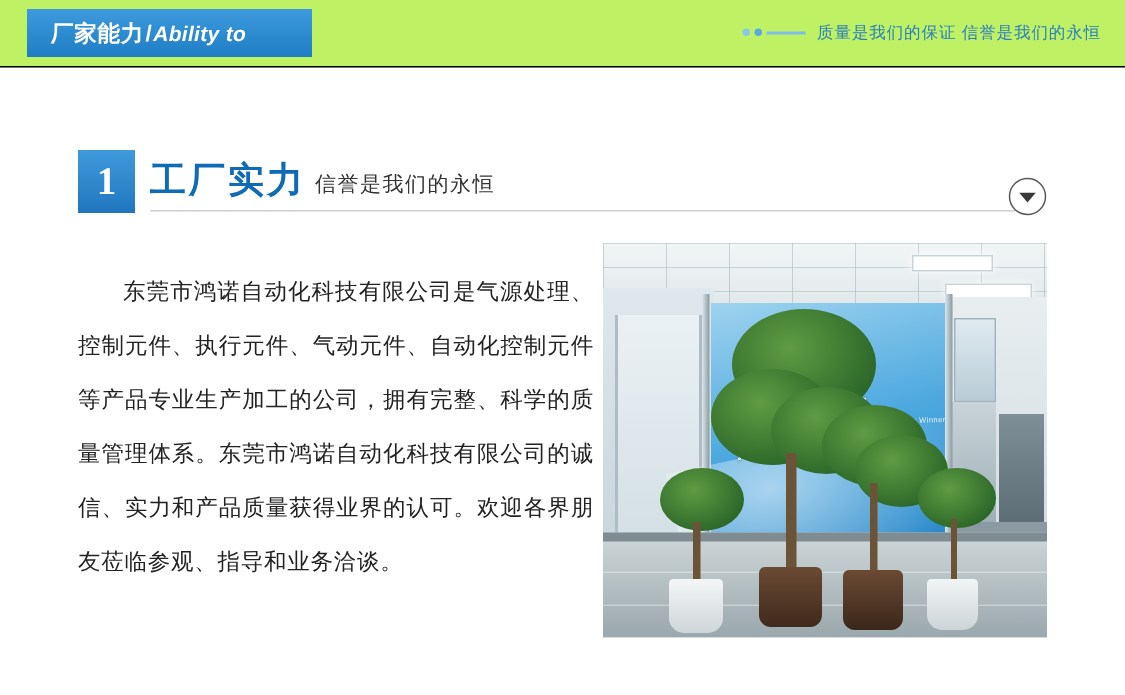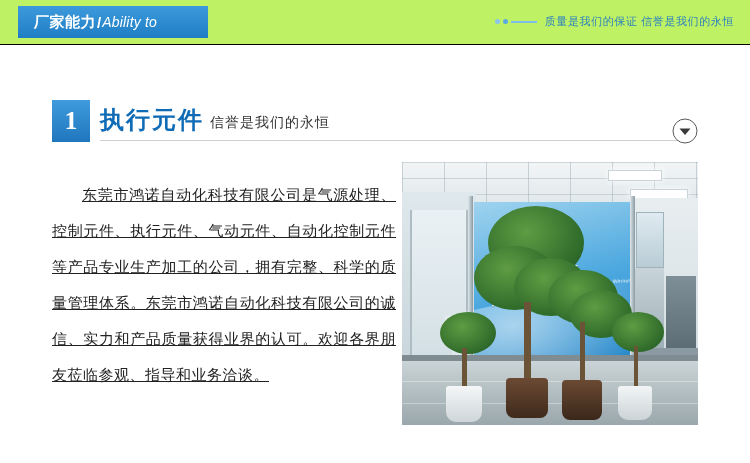--- a/index.html
+++ b/index.html
@@ -51,21 +51,21 @@
   }
   .banner-tab .sep {
     color: #ffffff;
     font-size: 15px;
     font-weight: bold;
     margin: 0 1px;
   }
   .banner-tab .en {
     color: #ffffff;
     font-size: 14px;
-    font-weight: normal;
+    font-weight: bold;
     font-style: italic;
     letter-spacing: 0.2px;
   }
   .banner-slogan {
     position: absolute;
     right: 16px;
     top: 14px;
     display: flex;
     align-items: center;
     gap: 8px;
@@ -165,21 +165,20 @@
     position: absolute;
     left: 0;
     top: 0;
     width: 344px;
     font-size: 15px;
     line-height: 36px;
     color: #222222;
     text-align: justify;
     text-indent: 2em;
     letter-spacing: 0.5px;
-    text-decoration: underline;
   }
 
   
   .photo {
     position: absolute;
     right: 0;
     top: 0;
     width: 296px;
     height: 263px;
     overflow: hidden;
@@ -335,21 +334,21 @@
         <span class="dot d2"></span>
           <span class="dot"></span>
           <span class="line"></span>
       </span>
       <span class="txt">质量是我们的保证 信誉是我们的永恒</span>
     </div>
   </div>
 
   <div class="section-head">
     <div class="num-box">1</div>
-    <div class="head-title">执行元件</div>
+    <div class="head-title">工厂实力</div>
     <div class="head-sub">信誉是我们的永恒</div>
     <div class="head-rule"></div>
     <div class="head-arrow">
       <svg width="26" height="26" viewBox="0 0 26 26">
         <circle cx="13" cy="13" r="12" fill="none" stroke="#5a5a5a" stroke-width="1"></circle>
         <path d="M7.5 10.5 L13 17 L18.5 10.5 Z" fill="#3a3a3a"></path>
       </svg>
     </div>
   </div>
 

